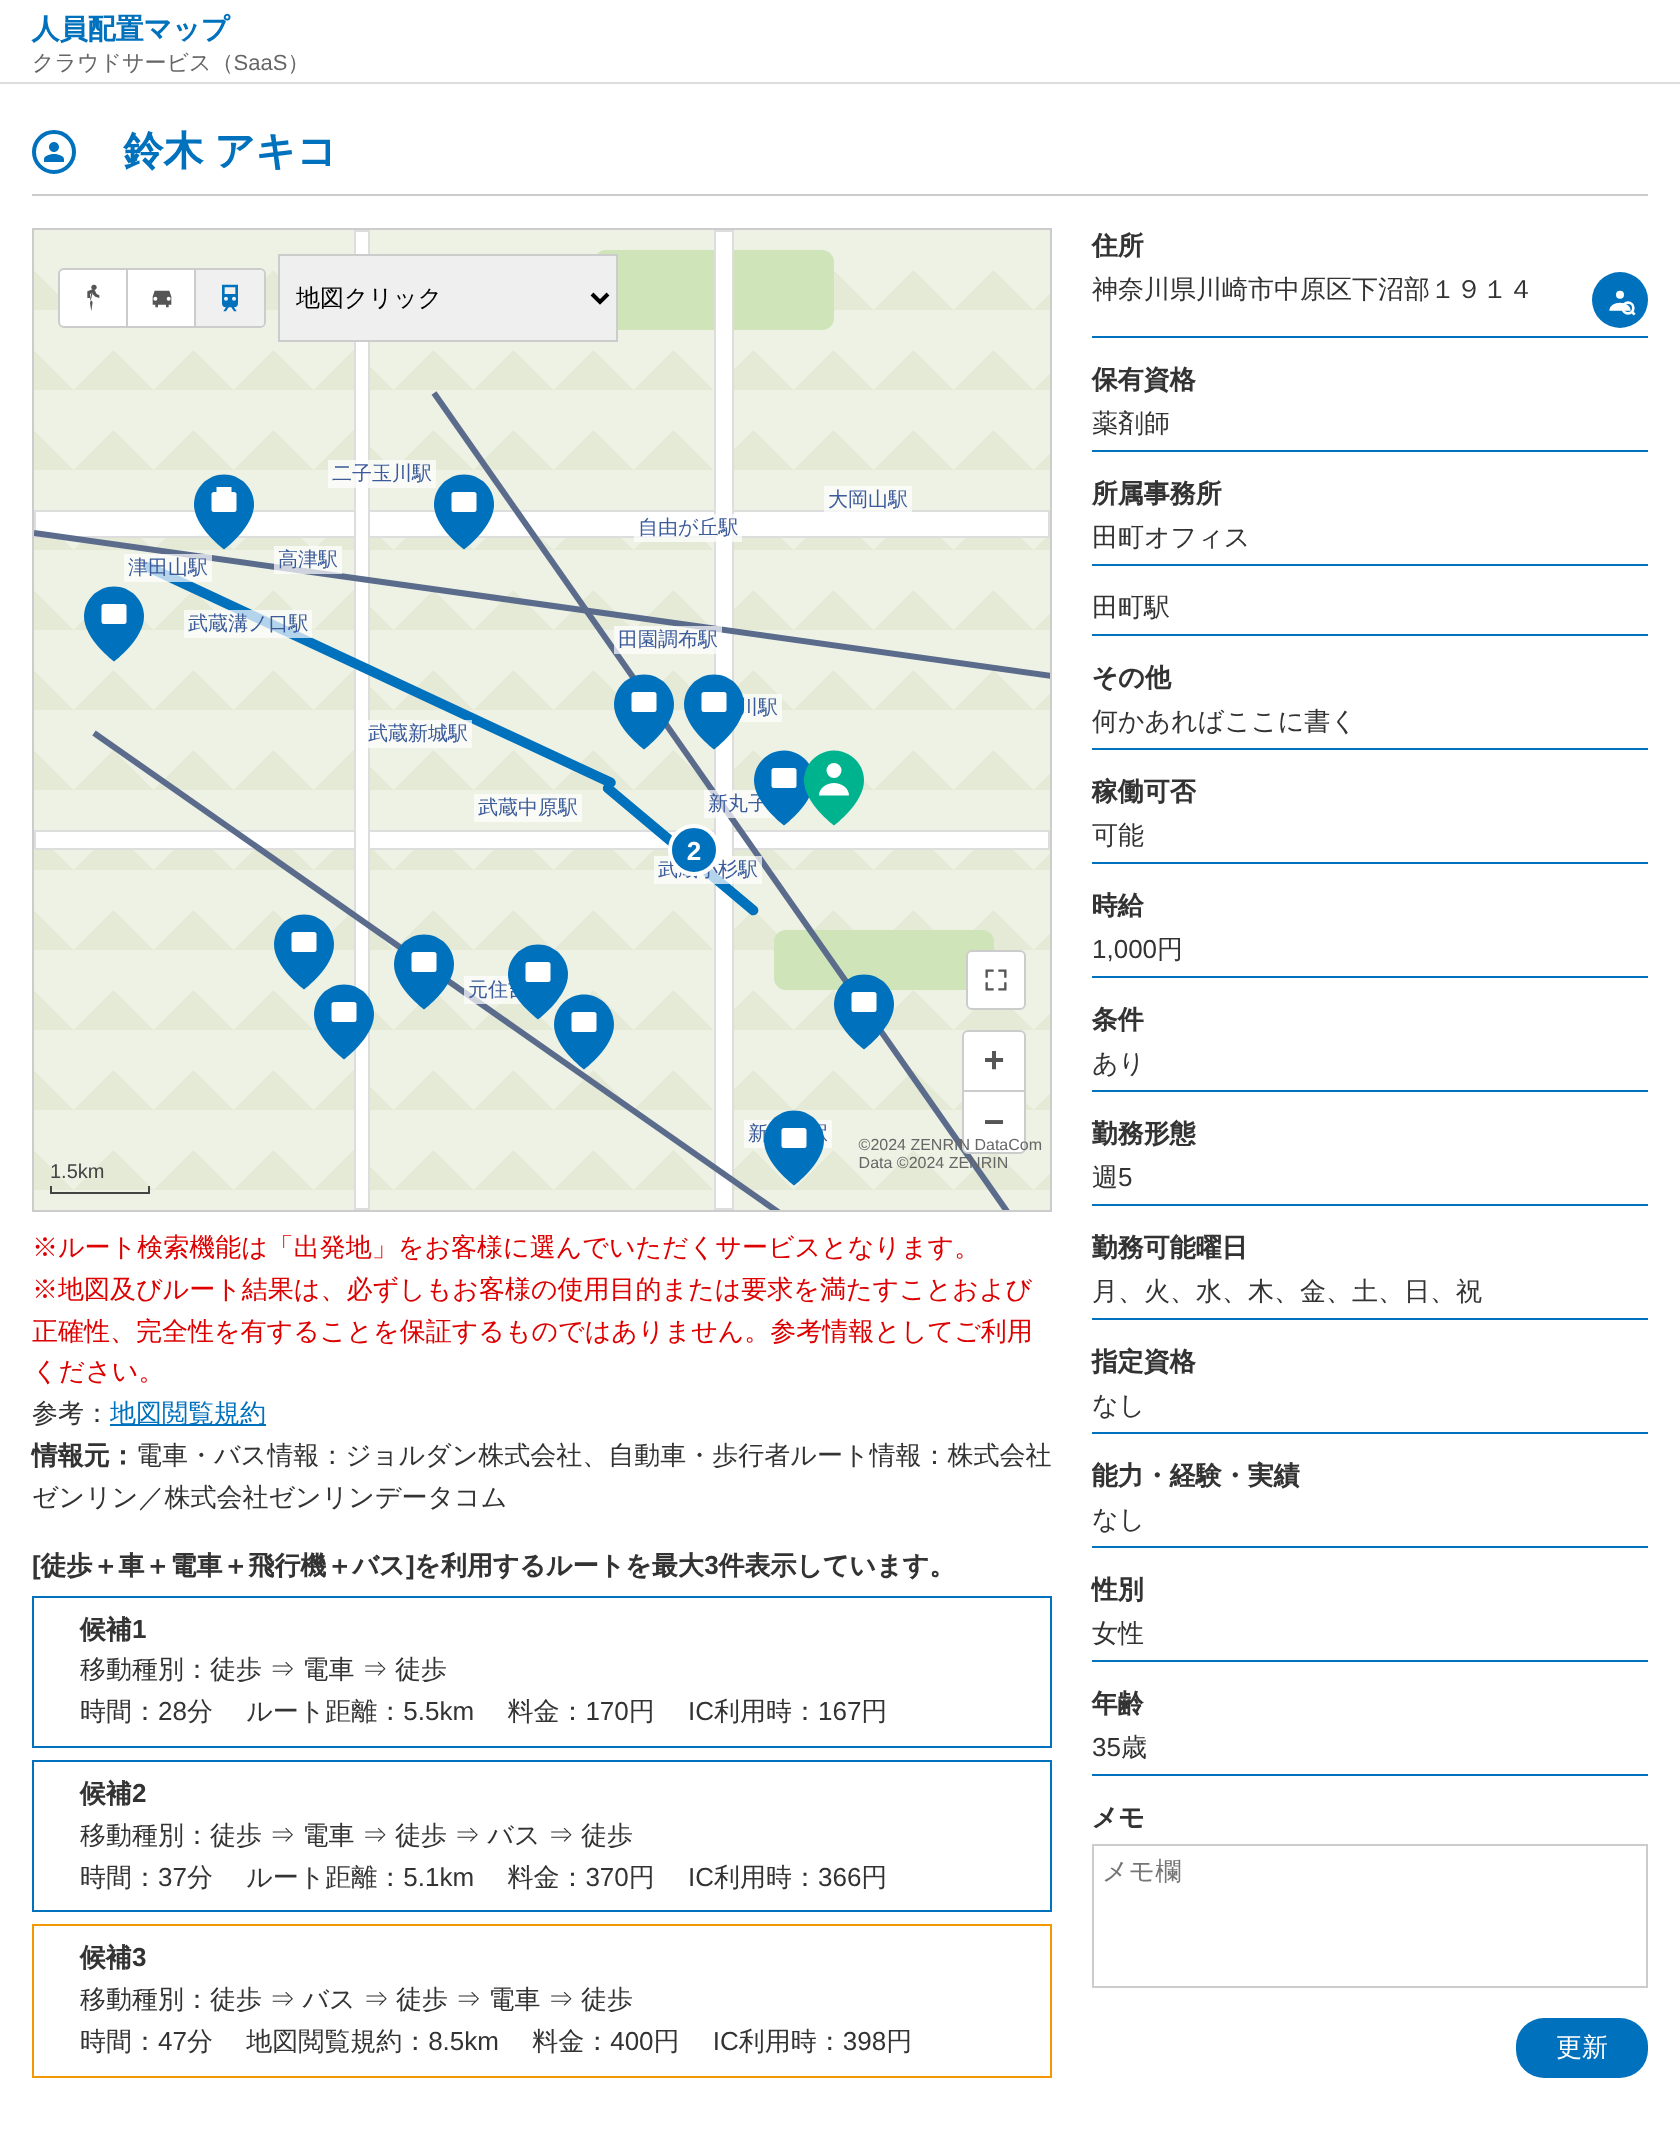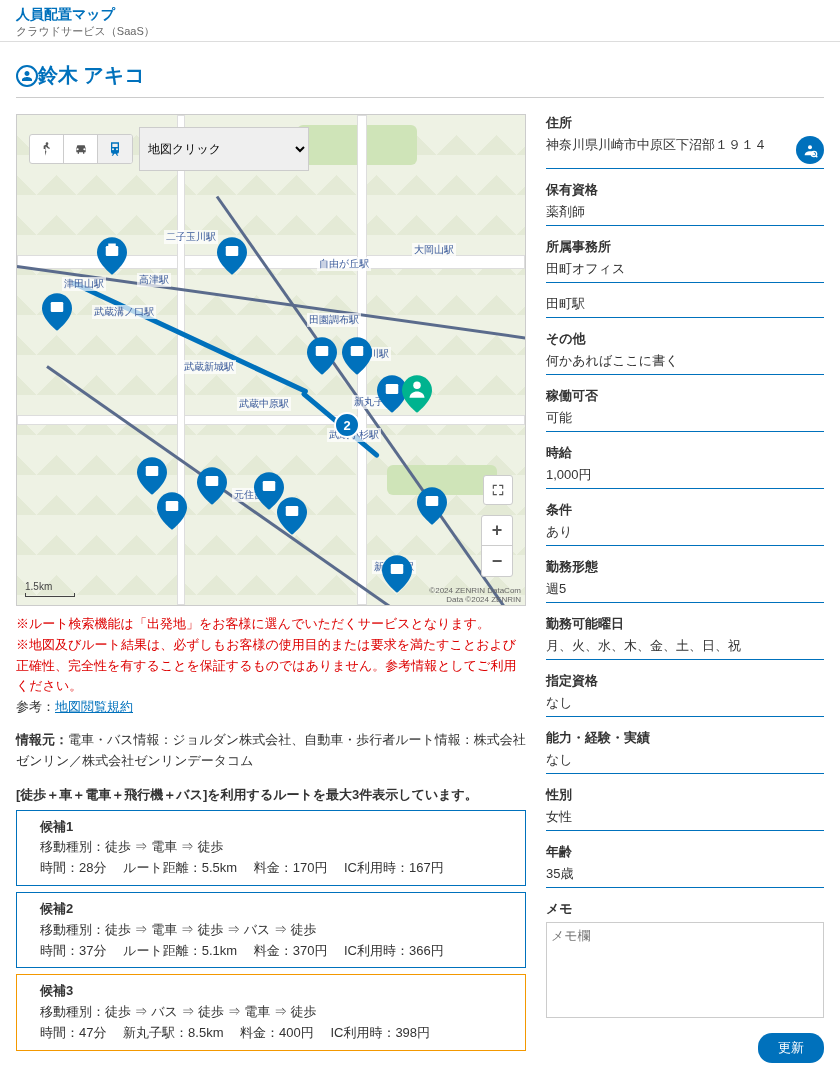--- a/index.html
+++ b/index.html
@@ -1,21 +1,21 @@
 <!DOCTYPE html>
 <html><head>
 <meta charset="utf-8">
 <style>
 * { box-sizing: border-box; margin: 0; padding: 0; }
 body { font-family: "Hiragino Sans", "Meiryo", sans-serif; font-size: 13px; color: #333; background: #fff; width: 840px; }
 .header { padding: 6px 16px 2px; border-bottom: 1px solid #ddd; }
 .header-title { color: #0071BC; font-weight: bold; font-size: 14px; }
 .header-sub { color: #666; font-size: 11px; }
 .container { padding: 20px 16px; }
-.person-row { display: flex; align-items: center; gap: 0; border-bottom: 1px solid #ccc; padding-bottom: 8px; margin-bottom: 16px; }
+.person-row { display: flex; align-items: center; gap: 24px; border-bottom: 1px solid #ccc; padding-bottom: 8px; margin-bottom: 16px; }
 .person-icon-wrap { width: 22px; height: 22px; border: 2px solid #0071BC; border-radius: 50%; display: flex; align-items: center; justify-content: center; }
 .person-icon { width: 12px; height: 12px; fill: #0071BC; }
 .person-name { color: #0071BC; font-size: 20px; font-weight: bold; }
 .content { display: flex; gap: 20px; }
 .left { flex: 0 0 510px; }
 .right { flex: 1; }
 .map { position: relative; width: 100%; height: 492px; background: #e8ecdc; overflow: hidden; border: 1px solid #ccc; }
 .map-bg { position:absolute; inset:0; background:
   linear-gradient(45deg, #e4ead6 25%, transparent 25%),
   linear-gradient(-45deg, #e4ead6 25%, transparent 25%),
@@ -50,36 +50,36 @@
 .mode-btn svg{width:16px;height:16px;fill:#555;}
 .mode-btn.active svg{fill:#0071BC;}
 .map-select{height:44px;border:1px solid #ccc;font-size:12px;padding:0 4px;min-width:170px;}
 .map-ctrl{position:absolute;right:12px;background:#fff;border:1px solid #ccc;border-radius:3px;display:flex;flex-direction:column;}
 .map-ctrl.fs{top:360px;width:30px;height:30px;align-items:center;justify-content:center;}
 .map-ctrl.zoom{top:400px;}
 .zoom-btn{width:30px;height:30px;display:flex;align-items:center;justify-content:center;font-size:18px;font-weight:bold;color:#555;cursor:pointer;}
 .zoom-btn:first-child{border-bottom:1px solid #ccc;}
 .scale{position:absolute;bottom:8px;left:8px;font-size:10px;color:#444;}
 .scale-bar{width:50px;height:4px;border:1px solid #444;border-top:none;margin-top:1px;}
-.attrib{position:absolute;bottom:0;right:4px;font-size:8px;color:#666;text-align:right;line-height:1.1;}
+.attrib{position:absolute;bottom:18px;right:4px;font-size:8px;color:#666;text-align:left;line-height:1.1;}
 .notice{font-size:13px;line-height:1.6;margin-top:8px;}
 .red{color:#d00;}
 .link{color:#0071BC;}
 .route-head{font-weight:bold;font-size:13px;margin:14px 0 6px;}
 .candidate{border:1px solid #0071BC;padding:6px 23px;margin-bottom:6px;font-size:13px;line-height:1.6;}
 .candidate.selected{border-color:#f39800;}
 .cand-title{font-weight:bold;}
 .detail-row{margin-bottom:12px;}
 .detail-label{font-weight:bold;font-size:13px;margin-bottom:4px;}
 .detail-value{font-size:13px;padding-bottom:4px;border-bottom:1px solid #0071BC;}
 .addr-row{display:flex;align-items:flex-start;gap:8px;}
 .addr-text{flex:1;}
 .addr-icon{width:28px;height:28px;background:#0071BC;border-radius:50%;display:flex;align-items:center;justify-content:center;flex-shrink:0;}
 .addr-icon svg{width:16px;height:16px;fill:#fff;}
-.memo-box{width:100%;height:96px;border:1px solid #ccc;padding:4px;font-size:13px;resize:none;font-family:inherit;}
+.memo-box{width:100%;height:72px;border:1px solid #ccc;padding:4px;font-size:13px;resize:none;font-family:inherit;}
 .btn-row{display:flex;justify-content:flex-end;margin-top:10px;}
 .btn-update{background:#0071BC;color:#fff;border:none;padding:6px 20px;border-radius:14px;font-size:13px;cursor:pointer;}
 </style>
 </head>
 <body>
 
 <div class="header">
   <div class="header-title">人員配置マップ</div>
   <div class="header-sub">クラウドサービス（SaaS）</div>
 </div>
@@ -226,39 +226,39 @@
         <div class="attrib">
           <div>©2024 ZENRIN DataCom</div>
             <div>Data ©2024 ZENRIN</div>
         </div>
       </div>
 
       <div class="notice">
         <div class="red">※ルート検索機能は「出発地」をお客様に選んでいただくサービスとなります。</div>
         <div class="red">※地図及びルート結果は、必ずしもお客様の使用目的または要求を満たすことおよび正確性、完全性を有することを保証するものではありません。参考情報としてご利用ください。</div>
         <div><span>参考：</span><a href="#" class="link">地図閲覧規約</a></div>
-        <div style="margin-top:12px"><b>情報元：</b><span>電車・バス情報：ジョルダン株式会社、自動車・歩行者ルート情報：株式会社ゼンリン／株式会社ゼンリンデータコム</span></div>
+        <div style=""><b>情報元：</b><span>電車・バス情報：ジョルダン株式会社、自動車・歩行者ルート情報：株式会社ゼンリン／株式会社ゼンリンデータコム</span></div>
       </div>
 
       <div class="route-head">[徒歩＋車＋電車＋飛行機＋バス]を利用するルートを最大3件表示しています。</div>
 
       <div class="candidate">
         <div class="cand-title">候補1</div>
         <div>移動種別：徒歩 ⇒ 電車 ⇒ 徒歩</div>
         <div>時間：28分　 ルート距離：5.5km　 料金：170円　 IC利用時：167円</div>
       </div>
       <div class="candidate">
         <div class="cand-title">候補2</div>
         <div>移動種別：徒歩 ⇒ 電車 ⇒ 徒歩 ⇒ バス ⇒ 徒歩</div>
         <div>時間：37分　 ルート距離：5.1km　 料金：370円　 IC利用時：366円</div>
       </div>
       <div class="candidate selected">
         <div class="cand-title">候補3</div>
         <div>移動種別：徒歩 ⇒ バス ⇒ 徒歩 ⇒ 電車 ⇒ 徒歩</div>
-        <div>時間：47分　 新丸子駅：8.5km　 料金：400円　 IC利用時：398円</div>
+        <div>時間：47分　 地図閲覧規約：8.5km　 料金：400円　 IC利用時：398円</div>
       </div>
     </div>
 
     <div class="right">
       <div class="detail-row">
         <div class="detail-label">住所</div>
         <div class="detail-value addr-row">
           <span class="addr-text">神奈川県川崎市中原区下沼部１９１４</span>
           <span class="addr-icon">
               <svg viewBox="0 0 24 24">

